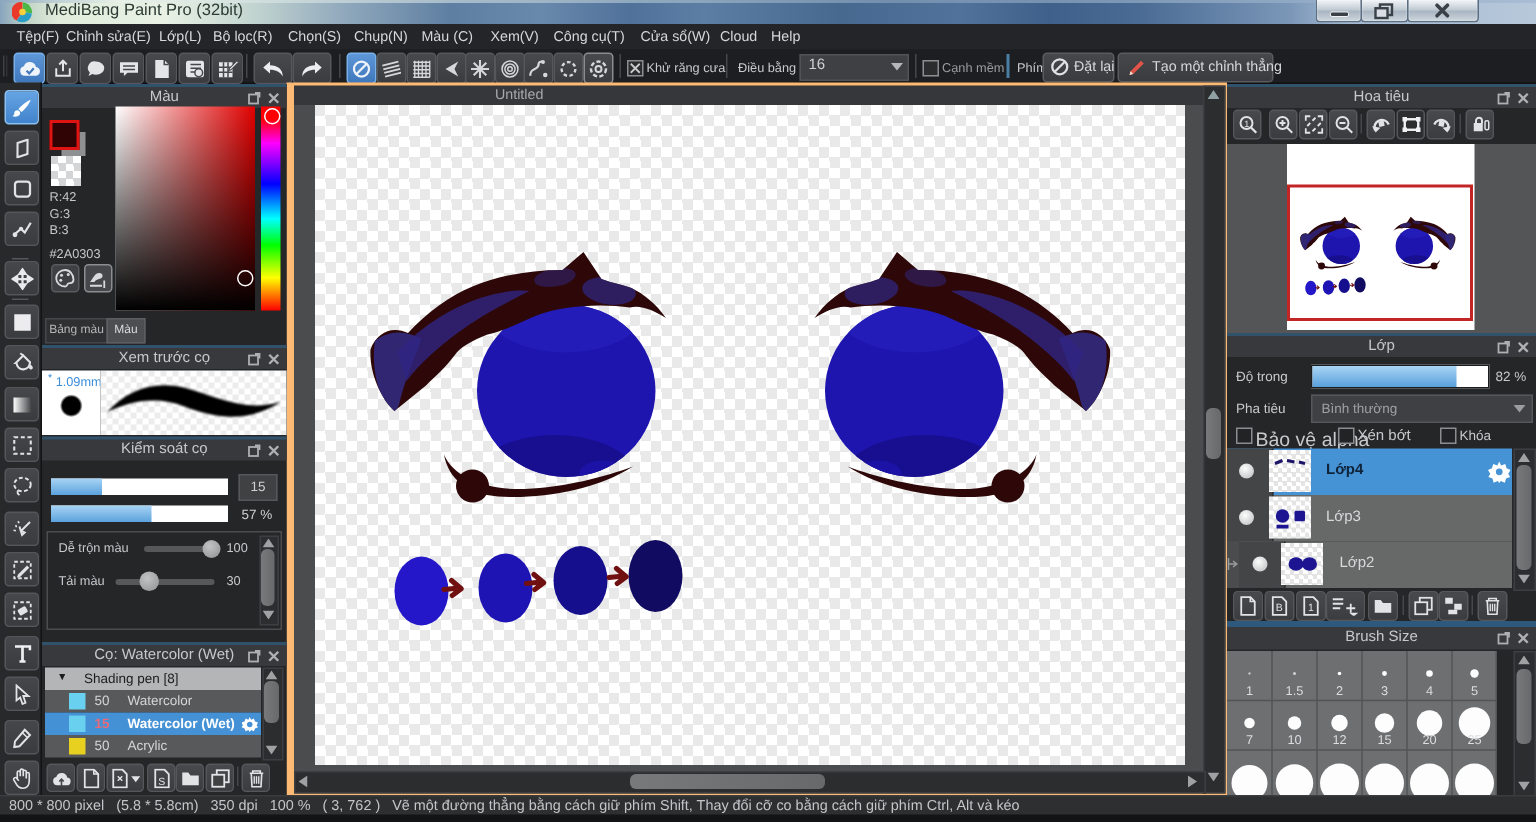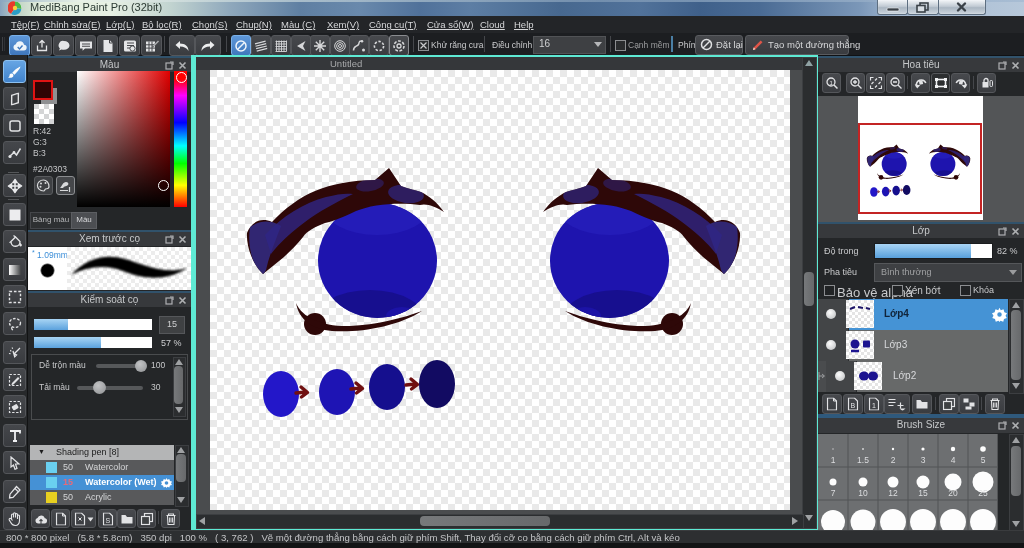--- a/index.html
+++ b/index.html
@@ -8,21 +8,21 @@
 
 #titlebar{left:0;top:0;width:1024px;height:16px;
  background:linear-gradient(90deg,#88a4be 0px,#c2d4c6 18px,#e2eddd 40px,#e8f1e4 110px,#c2d4d0 170px,#8fa8bc 230px,#5f7fa2 300px,#6989ac 360px,#50719a 420px,#5d7ea4 470px,#47688f 560px,#51729a 640px,#3f608a 700px,#4a6b94 760px,#7b97b8 860px,#a5bad2 900px,#b7c8da 1024px);}
 #titlebar .tline{position:absolute;left:0;top:0;width:100%;height:2px;background:linear-gradient(90deg,#8aa6c0,#e8f1e8 80px,#b9cbd4 300px,#7c97b4 600px,#a4bad2 1024px);opacity:.8;}
 #ttl{left:30px;top:1px;font-size:11px;color:#2c3b34;}
 
 .winbtn{position:absolute;top:0;height:14px;background:linear-gradient(180deg,#f2f5f8,#c2cbd4 45%,#aab6c2 55%,#cdd6de);border:1px solid #5d6e80;border-top:none;box-shadow:inset 0 0 1px #fff;}
 .winbtn svg{position:absolute;left:0;top:0;}
 
 #menubar{left:0;top:16px;width:1024px;height:17px;background:#232528;color:#d6d7d9;font-size:9.5px;}
-#menubar span{position:absolute;top:3px;white-space:pre;text-decoration:underline;}
+#menubar span{position:absolute;top:3px;white-space:pre;}
 
 #toolbar{left:0;top:33px;width:1024px;height:22px;background:#1c1e21;border-bottom:1px solid #101113;}
 .tbtn{position:absolute;top:2px;width:21px;height:19px;background:linear-gradient(180deg,#47494d,#3a3c40);border:1px solid #55575b;border-radius:3px;}
 .tbtn.blue{background:linear-gradient(180deg,#5e97d8,#3f77bc);border-color:#7ab0e8;}
 .tbtn svg{position:absolute;left:50%;top:50%;transform:translate(-50%,-50%);}
 .tsep{position:absolute;top:3px;width:1px;height:16px;background:#45474b;}
 .tlabel{position:absolute;top:7px;font-size:8.5px;color:#c9cacc;white-space:pre;}
 .cb{position:absolute;top:7px;width:9px;height:9px;border:1px solid #8b8d90;background:#2a2c2e;}
 .cb svg{display:block;}
 #dd16{left:533px;top:3px;width:71px;height:16px;background:#3e4043;border:1px solid #515356;color:#cfd0d2;font-size:10px;}
@@ -204,21 +204,21 @@
       </svg>
     </div>
  <div class="tsep" style="left:413px"></div>
  <div class="cb" style="left:418px">
       <svg width="9" height="9">
         <path d="M1.5 1.5 L7.5 7.5 M7.5 1.5 L1.5 7.5" stroke="#c9cacc" stroke-width="1.2"></path>
       </svg>
     </div>
  <div class="tlabel" style="left:431px">Khử răng cưa</div>
  <div class="tsep" style="left:484px"></div>
- <div class="tlabel" style="left:492px">Điều chỉnh</div>
+ <div class="tlabel" style="left:492px">Điều bằng</div>
  <div id="dd16" class="abs">
       <span style="position:absolute;left:5px;top:1px">16</span>
       <svg style="position:absolute;right:3px;top:5px" width="8" height="6">
         <path d="M0 0 h8 l-4 5 Z" fill="#b6b7b9"></path>
       </svg>
     </div>
  <div class="tsep" style="left:610px"></div>
  <div class="cb" style="left:615px"></div>
  <div class="tlabel" style="left:628px;color:#9b9c9e">Cạnh mềm</div>
  <div class="tsep" style="left:671px;background:#4a7fa5;width:2px"></div>
@@ -228,25 +228,25 @@
         <circle cx="6.5" cy="6.5" r="5" fill="none" stroke="#e0e1e3" stroke-width="1.5"></circle>
         <path d="M3 10 L10 3" stroke="#e0e1e3" stroke-width="1.5"></path>
       </svg>
       <span style="position:absolute;left:20px;top:3px">Đặt lại</span>
     </div>
  <div class="tbigbtn" style="left:745px;width:102px">
       <svg style="position:absolute;left:6px;top:3px" width="12" height="12" viewBox="0 0 12 12">
         <path d="M1 11 L3.5 10.3 10.5 3.3 8.7 1.5 1.7 8.5 Z" fill="#e05548"></path>
         <path d="M1 11 l2.5-.7 -1.8-1.8 Z" fill="#f2e3d8"></path>
       </svg>
-      <span style="position:absolute;left:22px;top:3px">Tạo một đường thẳng</span>
-    </div>
-</div>
-
-<div class="abs" style="left:191px;top:55px;width:627px;height:475px;background:#5eead4">
+      <span style="position:absolute;left:22px;top:3px">Tạo một chỉnh thẳng</span>
+    </div>
+</div>
+
+<div class="abs" style="left:191px;top:55px;width:627px;height:475px;background:#fdba74">
  <div class="abs" style="left:5px;top:2px;width:606px;height:13px;background:#35373a;border-bottom:1px solid #1c1d1f;color:#a8a9ab;font-size:9.5px">
       <span style="position:absolute;left:134px;top:1px">Untitled</span>
     </div>
  <div class="abs" style="left:5px;top:15px;width:606px;height:444px;background:#4a4c4e"></div>
  <div class="abs" style="left:19px;top:15px;width:580px;height:440px;background:conic-gradient(#fff 0 25%,#e9e9e9 0 50%,#fff 0 75%,#e9e9e9 0);background-size:14px 14px;overflow:hidden">
   <svg width="580" height="440" viewBox="0 0 580 440" id="drawing">
    <defs>
     <clipPath id="irisclip">
             <ellipse cx="167.5" cy="190.5" rx="59.5" ry="57.5"></ellipse>
           </clipPath>
@@ -511,20 +511,26 @@
   <svg class="abs" style="left:143px;top:4px" width="8" height="6">
         <path d="M4 0 L8 6 H0 Z" fill="#9fa1a3"></path>
       </svg>
   <svg class="abs" style="left:143px;top:52px" width="8" height="6">
         <path d="M4 6 L8 0 H0 Z" fill="#9fa1a3"></path>
       </svg>
   <div class="sb-thumb" style="left:142px;top:11px;width:9px;height:38px"></div>
  </div>
 </div>
 <div class="panel" style="left:28px;top:428px;width:163px;height:102px">
+ <div class="phead">Cọ: Watercolor (Wet)<svg class="pico" style="right:17px">
+        <rect x="1" y="2" width="6" height="6" fill="none" stroke="#aeb0b2" stroke-width="1.2"></rect>
+        <path d="M5 1 h3 v3" fill="none" stroke="#aeb0b2" stroke-width="1.2"></path>
+      </svg><svg class="pico" style="right:4px">
+        <path d="M1.5 1.5 L7.5 7.5 M7.5 1.5 L1.5 7.5" stroke="#aeb0b2" stroke-width="1.6"></path>
+      </svg></div>
  <div class="abs" style="left:2px;top:17px;width:144px;height:15px;background:#b4b5b6;color:#1c1c1c;font-size:9px">
       <span style="position:absolute;left:8px;top:3px;font-size:7px">▼</span>
       <span style="position:absolute;left:26px;top:1.5px">Shading pen [8]</span>
     </div>
  <div class="abs" style="left:2px;top:32px;width:144px;height:15px;background:#58595b;color:#d4d5d7;font-size:9px">
       <div class="abs" style="left:16px;top:2px;width:11px;height:11px;background:#6ad0f0"></div>
       <span style="position:absolute;left:33px;top:1.5px">50</span>
       <span style="position:absolute;left:55px;top:1.5px">Watercolor</span>
     </div>
  <div class="abs" style="left:2px;top:47px;width:144px;height:15px;background:#4591d5;color:#fff;font-size:9px;font-weight:bold">

